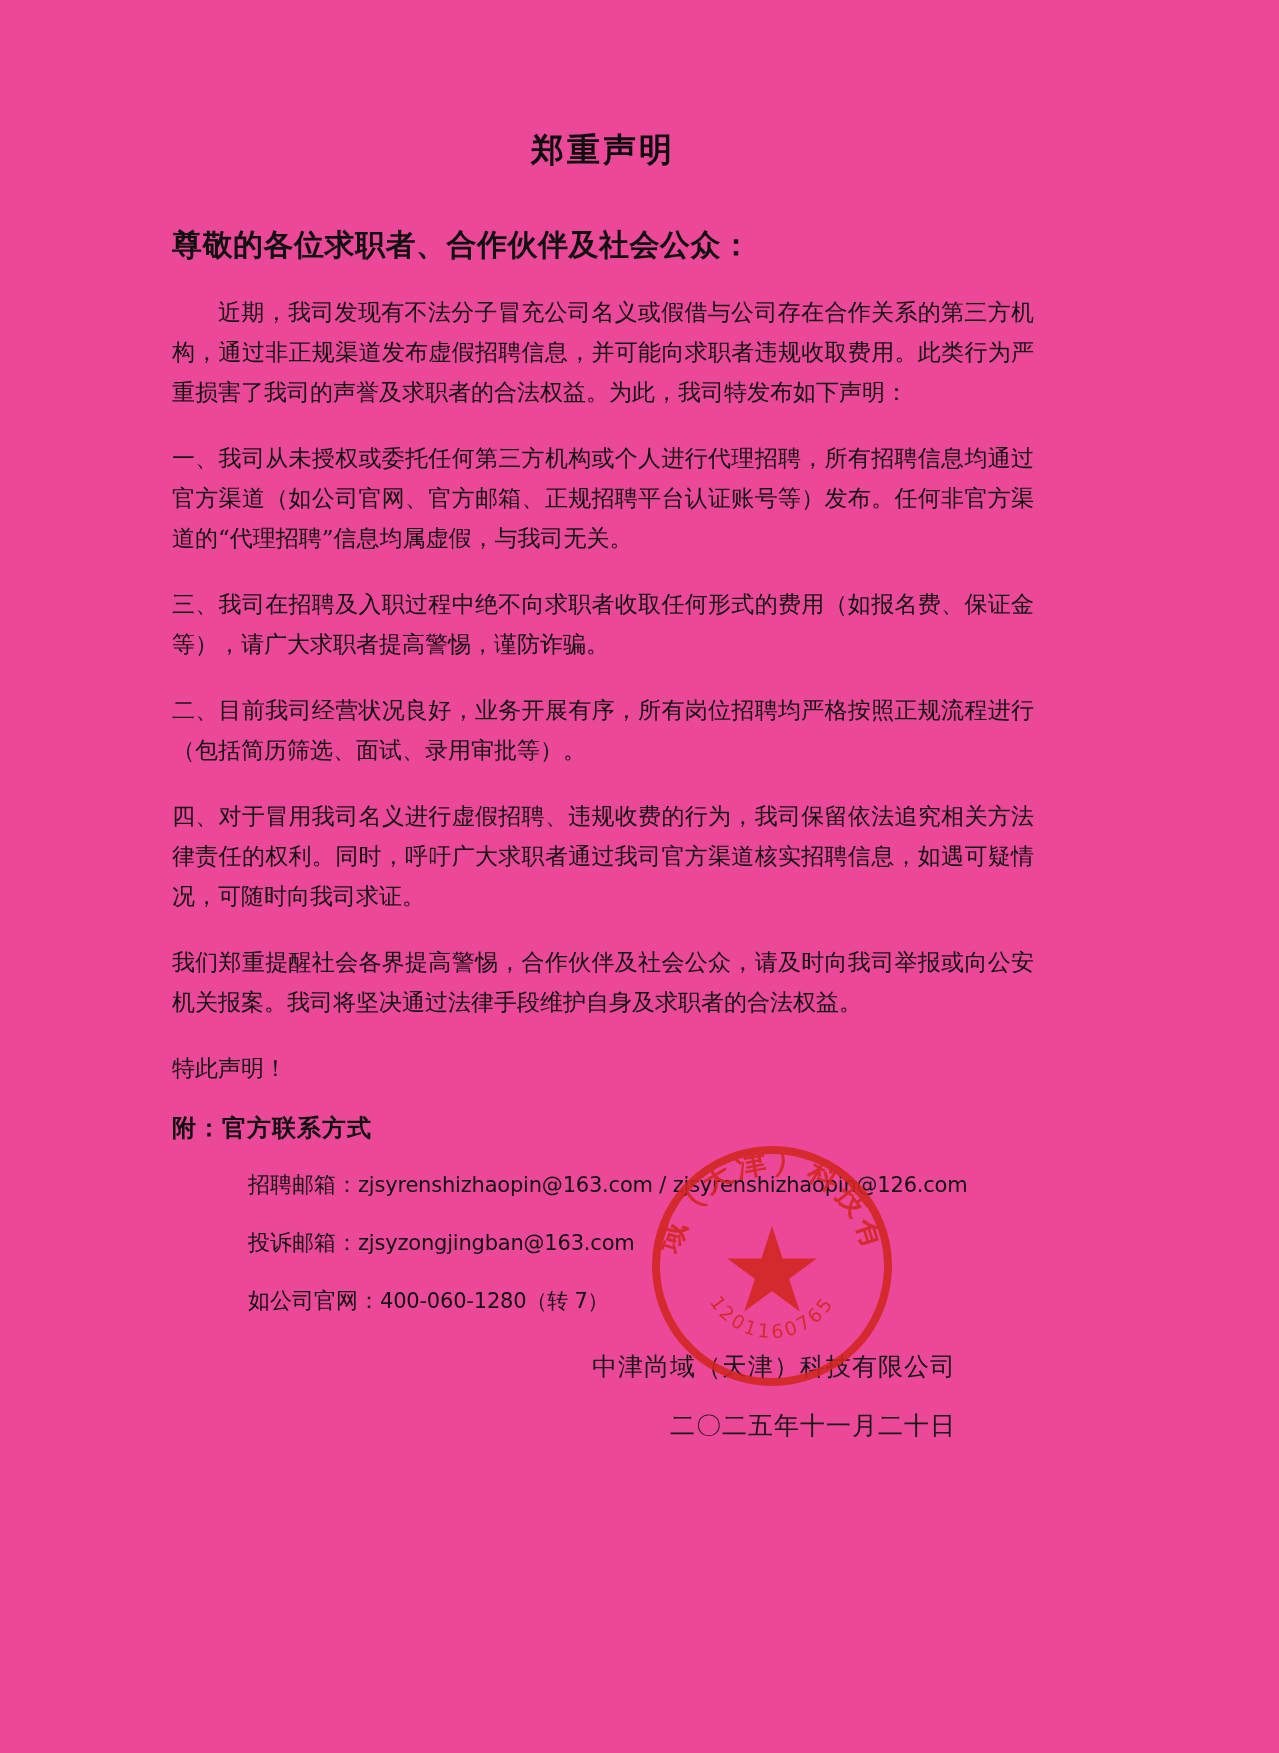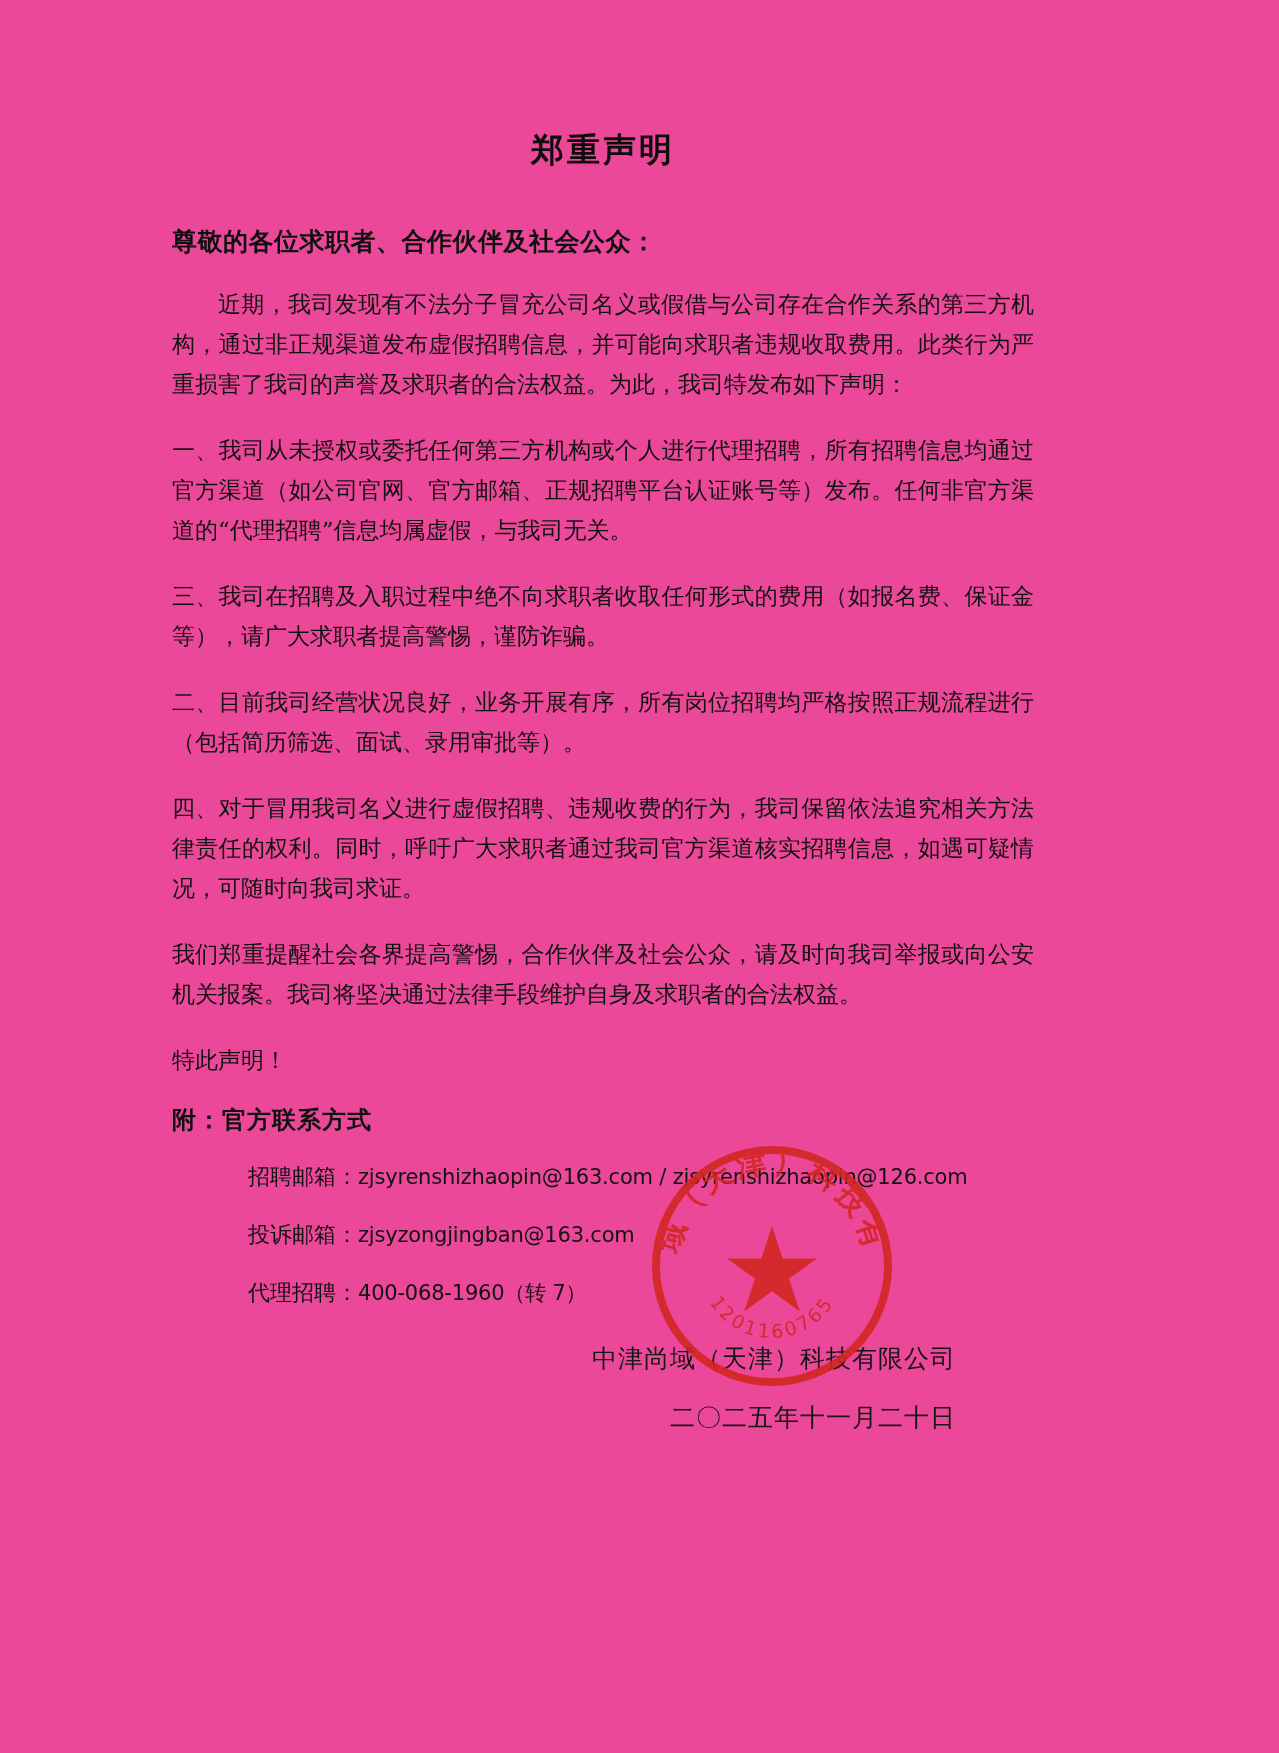--- a/index.html
+++ b/index.html
@@ -30,21 +30,21 @@
     text-align: center;
     font-size: 33px;
     font-weight: 700;
     letter-spacing: 3px;
     margin-top: 128px;
     color: #0d0d0d;
     font-family: "DejaVu Serif", "Liberation Serif", serif;
   }
   .salutation {
     margin-top: 52px;
-    font-size: 25px;
+    font-size: 30px;
     font-weight: 700;
     letter-spacing: 0.5px;
     color: #101010;
     font-family: Liberation Mono, monospace;
   }
   .para {
     margin-top: 26px;
     font-size: 23px;
     line-height: 40px;
     text-align: justify;
@@ -139,21 +139,21 @@
     <div class="attach-title">附：官方联系方式</div>
 
     <div class="contact-list">
       <div class="contact-row">
         <span class="contact-label">招聘邮箱：</span><span class="contact-value">zjsyrenshizhaopin@163.com / zjsyrenshizhaopin@126.com</span>
       </div>
       <div class="contact-row">
         <span class="contact-label">投诉邮箱：</span><span class="contact-value">zjsyzongjingban@163.com</span>
       </div>
       <div class="contact-row">
-        <span class="contact-label">代理招聘：</span><span class="contact-value">400-068-1960（转 7）</span>
+        <span class="contact-label">如公司官网：</span><span class="contact-value">400-060-1280（转 7）</span>
       </div>
     </div>
 
     <div class="signoff">
       <div class="company">中津尚域（天津）科技有限公司</div>
       <div class="date">二〇二五年十一月二十日</div>
     </div>
 
   </div>
 

